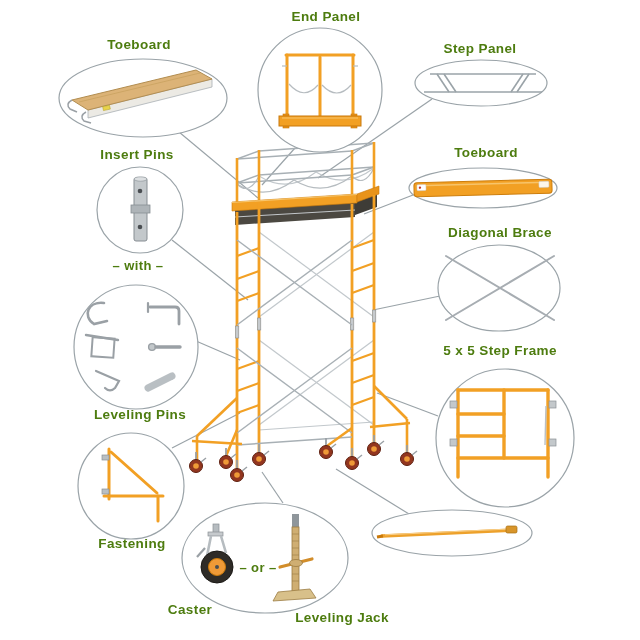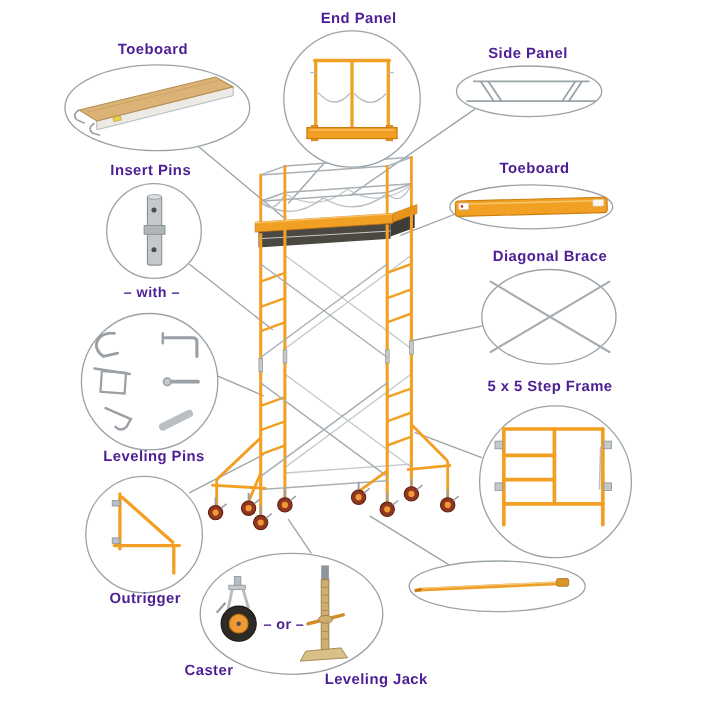--- a/index.html
+++ b/index.html
@@ -3,21 +3,21 @@
 <meta charset="utf-8">
 <style>
   html,body{margin:0;padding:0;background:#fff;}
   .canvas{
     position:relative;width:640px;height:640px;background:#ffffff;overflow:hidden;
     font-family:"Liberation Sans", sans-serif;
   }
   svg{position:absolute;left:0;top:0;}
   .lbl{
     position:absolute;transform:translateX(-50%);white-space:nowrap;
-    font-size:13.5px;font-weight:600;letter-spacing:.4px;color:#4c1d95;
+    font-size:13.5px;font-weight:600;letter-spacing:.4px;color:#4d7c0f;
   }
   .lbl.small{font-size:13px;}
 </style>
 </head>
 <body>
 
 <div class="canvas">
 
 <svg width="640" height="640" viewBox="0 0 640 640">
 
@@ -334,24 +334,24 @@
   <g>
     <line x1="382" y1="536" x2="513" y2="530" stroke="#eda12b" stroke-width="3.5" stroke-linecap="round"></line>
     <line x1="385" y1="534.8" x2="510" y2="529" stroke="#f8cf8a" stroke-width="1"></line>
     <line x1="377" y1="537" x2="383" y2="536" stroke="#c9790a" stroke-width="3"></line>
     <rect x="506" y="526" width="11" height="7" rx="1.5" fill="#d8952a" stroke="#a86f12" stroke-width="0.7"></rect>
   </g>
 </svg>
 
   <div class="lbl" style="left:139px;top:37px;">Toeboard</div>
   <div class="lbl" style="left:326px;top:9px;">End Panel</div>
-  <div class="lbl" style="left:480px;top:41px;">Side Panel</div>
+  <div class="lbl" style="left:480px;top:41px;">Step Panel</div>
   <div class="lbl" style="left:137px;top:147px;">Insert Pins</div>
   <div class="lbl" style="left:486px;top:145px;">Toeboard</div>
   <div class="lbl" style="left:500px;top:225px;">Diagonal Brace</div>
   <div class="lbl small" style="left:138px;top:258px;">– with –</div>
   <div class="lbl" style="left:140px;top:407px;">Leveling Pins</div>
   <div class="lbl" style="left:500px;top:343px;">5 x 5 Step Frame</div>
-  <div class="lbl" style="left:132px;top:536px;">Outrigger</div>
+  <div class="lbl" style="left:132px;top:536px;">Fastening</div>
   <div class="lbl small" style="left:258px;top:560px;">– or –</div>
   <div class="lbl" style="left:190px;top:602px;">Caster</div>
   <div class="lbl" style="left:342px;top:610px;">Leveling Jack</div>
 </div>
 
 </body></html>

